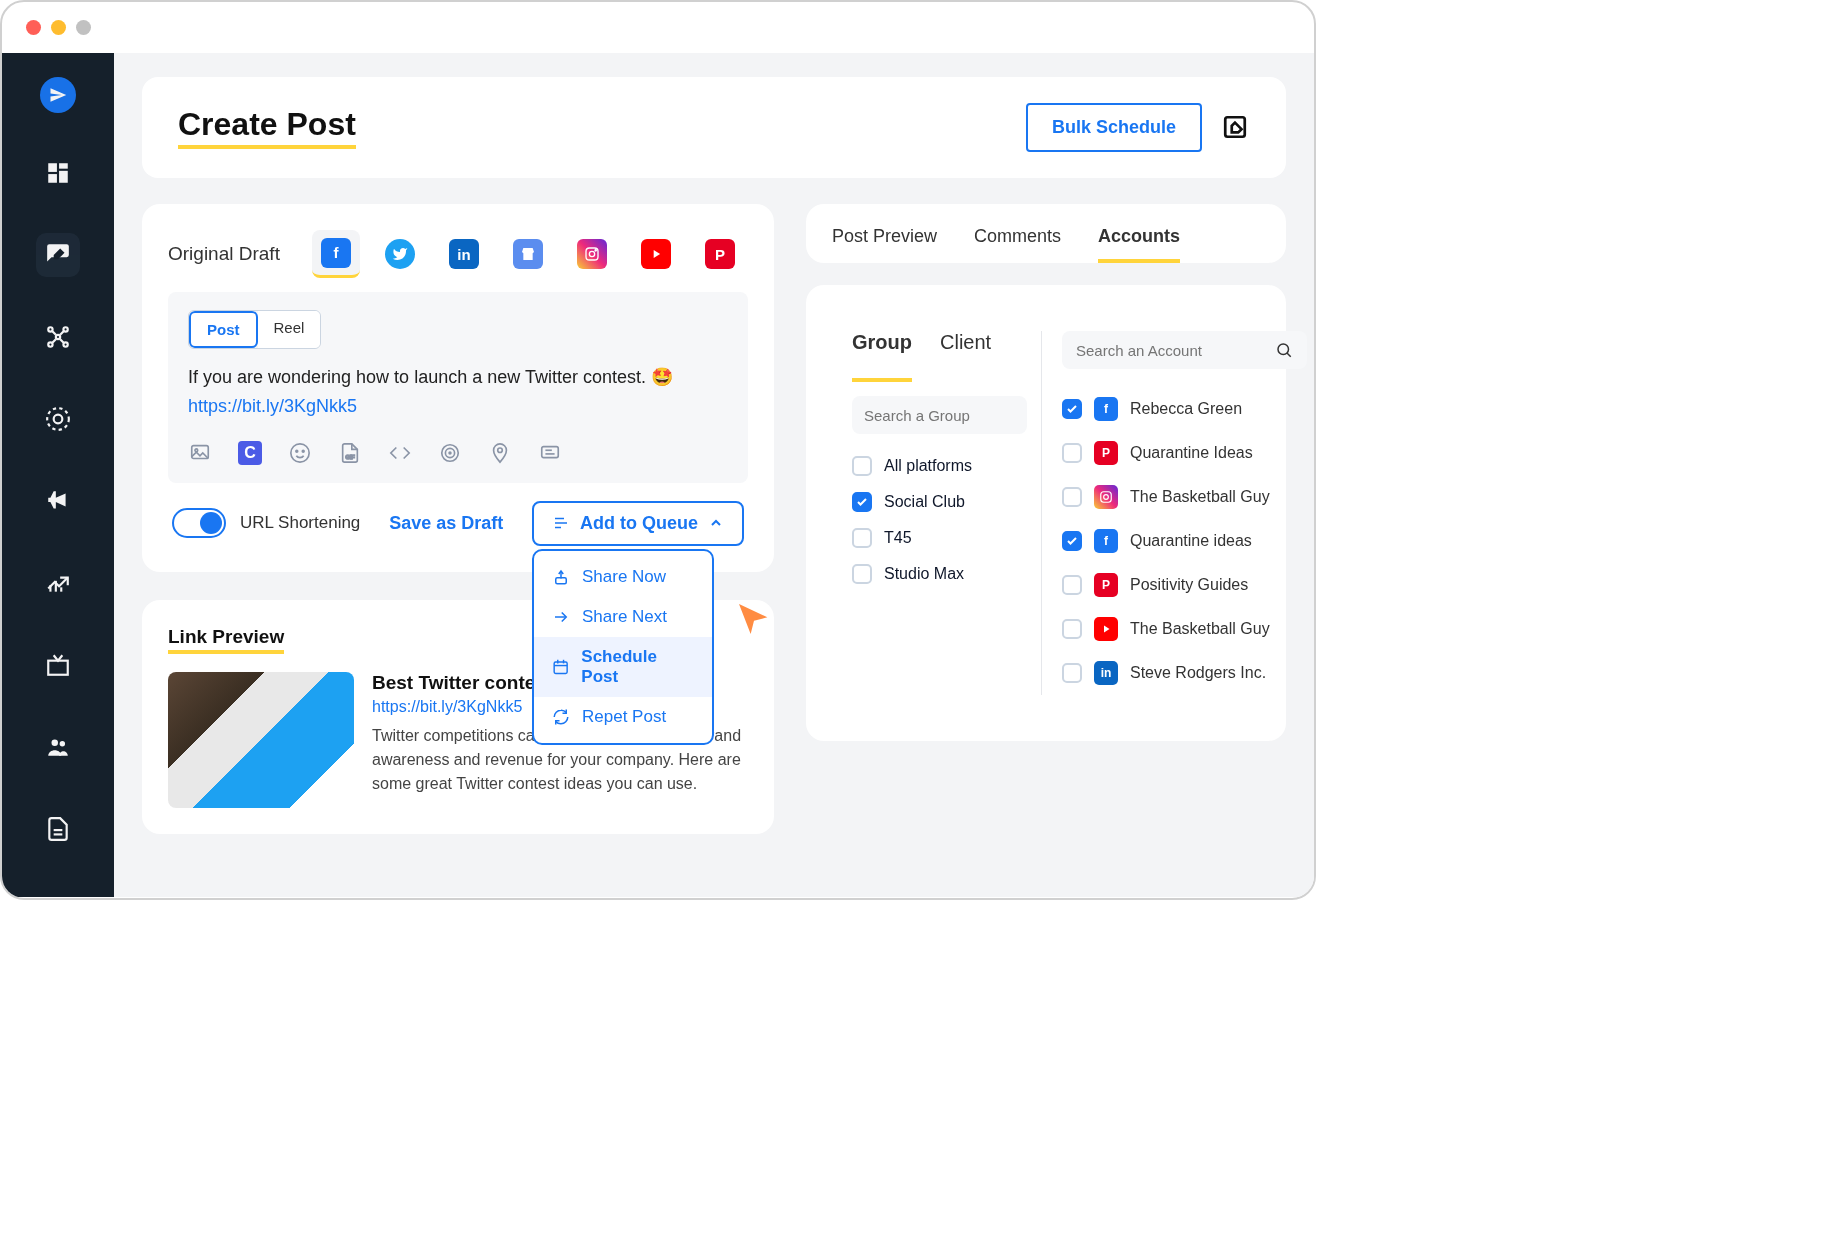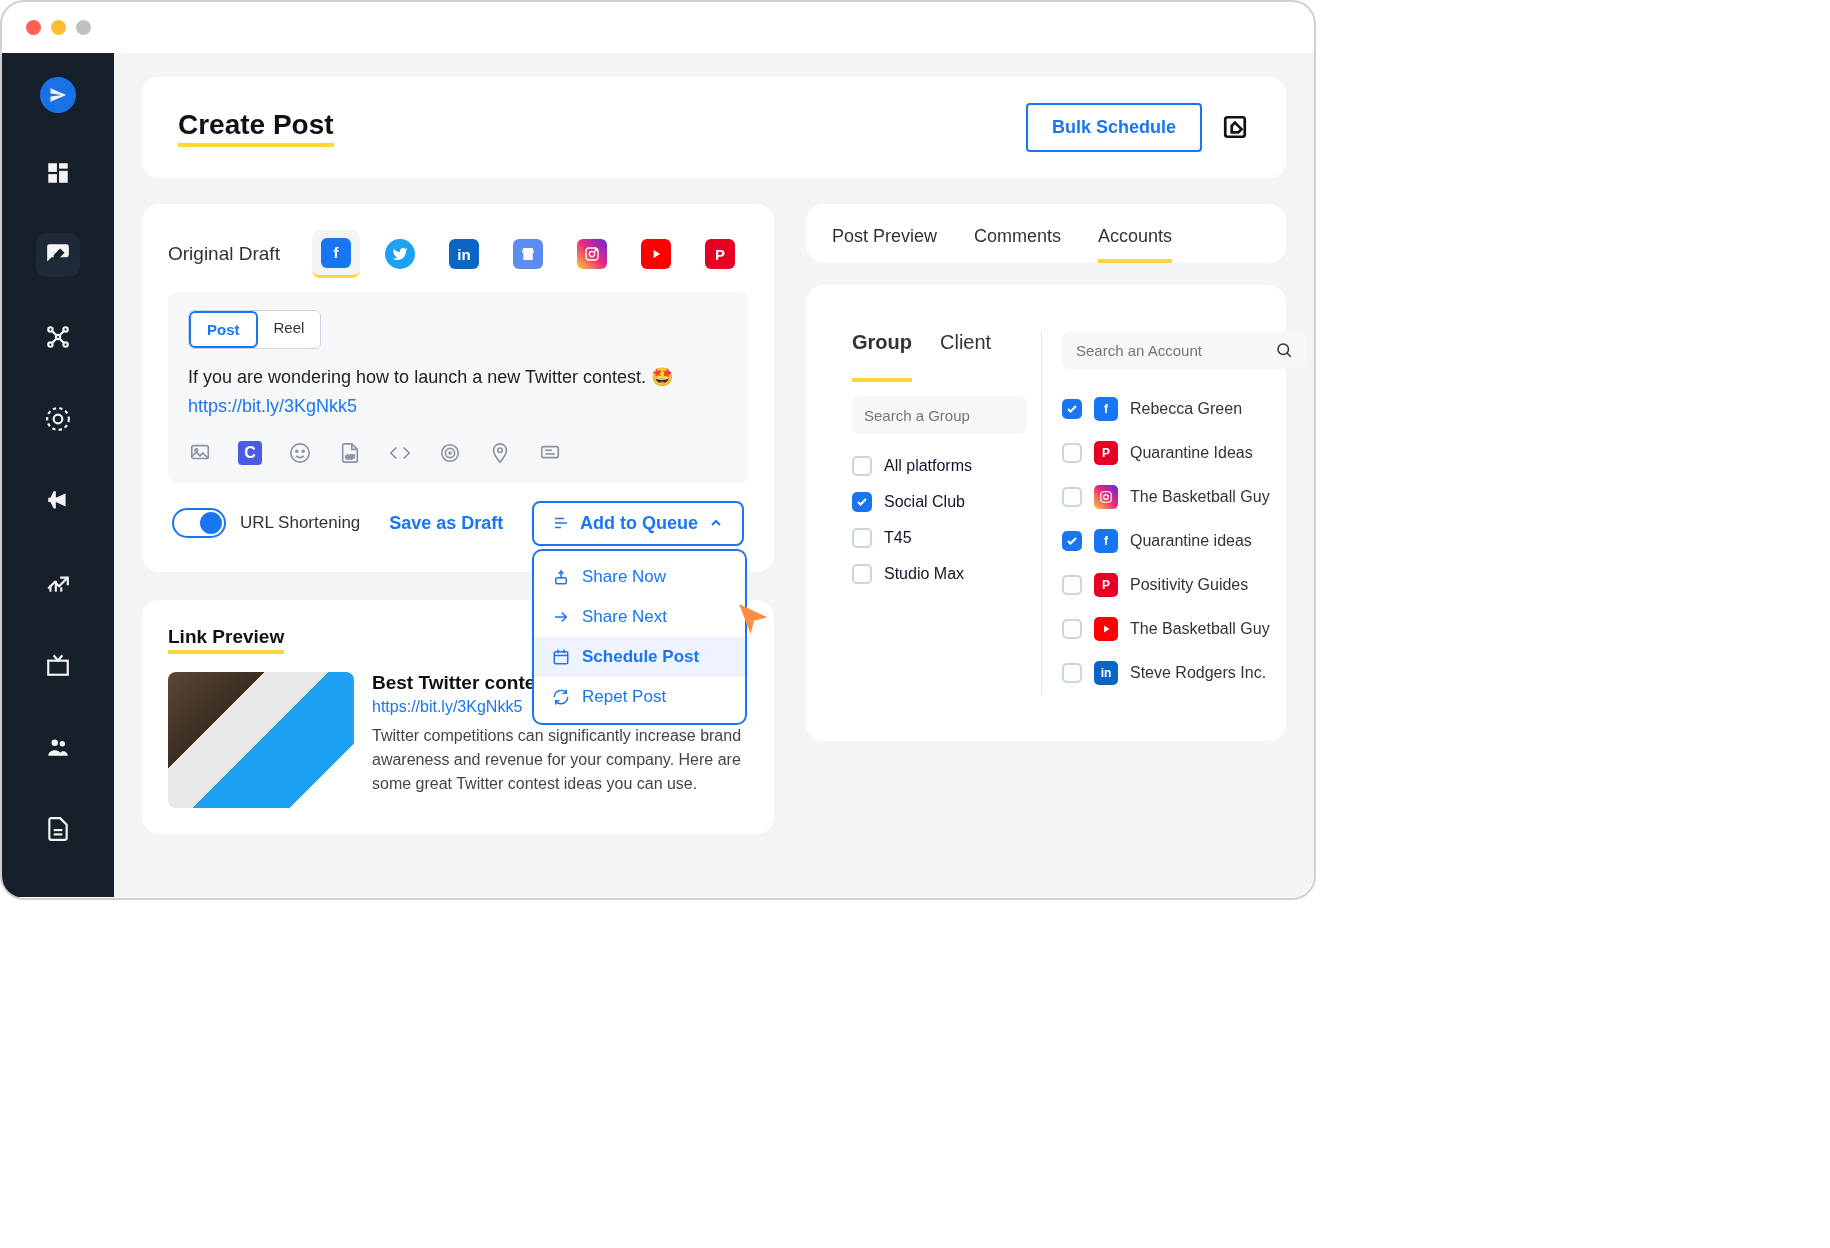--- a/index.html
+++ b/index.html
@@ -8,21 +8,21 @@
 .title-dots { display:flex; gap:10px; padding:18px 24px; }
 .dot { width:15px; height:15px; border-radius:50%; }
 .dot.red{background:#ff5f57;} .dot.yellow{background:#febc2e;} .dot.green{background:#c1c1c1;}
 .app { display:flex; height:calc(100% - 52px); background:#f3f4f6; }
 .sidebar { width:112px; background:#15202b; display:flex; flex-direction:column; align-items:center; padding-top:24px; gap:38px; }
 .sidebar .nav-item { width:44px; height:44px; display:flex; align-items:center; justify-content:center; color:#fff; opacity:0.95; border-radius:10px; }
 .sidebar .nav-item.logo { background:#1976f2; border-radius:50%; width:36px; height:36px; }
 .sidebar .nav-item.active { background:#1e2b38; }
 .main { flex:1; padding:24px 28px; overflow:auto; }
 .header-card { background:#fff; border-radius:16px; padding:26px 36px; display:flex; align-items:center; justify-content:space-between; margin-bottom:26px; }
-.page-title { font-size:28px; font-weight:800; color:#111; border-bottom:4px solid #ffd43b; padding-bottom:2px; display:inline-block; }
+.page-title { font-size:32px; font-weight:800; color:#111; border-bottom:4px solid #ffd43b; padding-bottom:2px; display:inline-block; }
 .header-right { display:flex; align-items:center; gap:20px; }
 .bulk-btn { border:2px solid #1976f2; color:#1976f2; background:#fff; font-weight:700; font-size:18px; padding:12px 24px; border-radius:4px; }
 .edit-icon-btn { width:28px; height:28px; color:#111; }
 .columns { display:flex; gap:32px; }
 .left-col { flex:1; display:flex; flex-direction:column; gap:28px; }
 .right-col { width:480px; }
 .card { background:#fff; border-radius:18px; padding:26px; }
 .draft-header { display:flex; align-items:center; gap:24px; margin-bottom:14px; }
 .draft-label { font-size:19px; color:#333; }
 .platform-tabs { display:flex; gap:16px; margin-left:8px; }
@@ -40,33 +40,33 @@
 .composer-icons .ci { width:24px; height:24px; display:flex; align-items:center; justify-content:center; border-radius:4px; }
 .ci.canva{background:#4b5be6;color:#fff;font-weight:700;}
 .composer-footer { display:flex; align-items:center; justify-content:space-between; margin-top:18px; padding:0 4px; }
 .toggle-row { display:flex; align-items:center; gap:14px; }
 .toggle { width:54px; height:30px; background:#fff; border:2px solid #1976f2; border-radius:20px; position:relative; }
 .toggle .knob { width:22px; height:22px; background:#1976f2; border-radius:50%; position:absolute; top:2px; right:2px; }
 .toggle-label { font-size:17px; color:#333; }
 .save-draft { color:#1976f2; font-size:18px; font-weight:600; }
 .queue-btn-wrap { position:relative; }
 .queue-btn { border:2px solid #1976f2; color:#1976f2; background:#fff; font-weight:700; font-size:18px; padding:10px 18px; border-radius:8px; display:flex; align-items:center; gap:10px; }
-.dropdown-menu { position:absolute; top:48px; left:0; right:0; background:#fff; border:2px solid #1976f2; border-radius:10px; padding:6px 0; z-index:10; width:215px; }
+.dropdown-menu { position:absolute; top:48px; left:0; right:0; background:#fff; border:2px solid #1976f2; border-radius:10px; padding:6px 0; z-index:10; width:182px; }
 .dropdown-item { display:flex; align-items:center; gap:12px; padding:10px 18px; color:#1976f2; font-size:17px; font-weight:500; cursor:pointer; }
 .dropdown-item.hover { background:#eef3ff; font-weight:700; }
 .cursor-arrow { position:absolute; right:-30px; top:98px; color:#ff8c42; z-index:11; }
 .link-preview-card .lp-title { font-size:19px; font-weight:800; color:#111; border-bottom:4px solid #ffd43b; display:inline-block; padding-bottom:2px; margin-bottom:18px; }
 .lp-body { display:flex; gap:18px; }
 .lp-thumb { width:186px; height:136px; border-radius:8px; background:linear-gradient(135deg,#5b4636 0%,#3a2e22 30%,#e8e8e8 30%,#e8e8e8 50%,#1da1f2 50%,#1da1f2 80%,#fff 80%); flex-shrink:0; }
 .lp-info-title { font-size:19px; font-weight:800; color:#111; }
 .lp-info-url { color:#1976f2; font-size:16px; margin-top:4px; }
 .lp-info-desc { font-size:16px; color:#444; margin-top:8px; line-height:1.5; }
 .right-tabs { display:flex; gap:37px; padding:22px 26px 0; }
 .right-tab { font-size:18px; color:#333; padding-bottom:12px; }
-.right-tab.active { font-weight:400; border-bottom:4px solid #ffd43b; }
+.right-tab.active { font-weight:700; border-bottom:4px solid #ffd43b; }
 .accounts-body { display:flex; padding:20px; gap:20px; }
 .acc-left { width:190px; border-right:1px solid #e5e7eb; padding-right:14px; }
 .gc-tabs { display:flex; gap:28px; margin-bottom:14px; }
 .gc-tab { font-size:20px; color:#333; padding-bottom:24px; }
 .gc-tab.active { font-weight:800; border-bottom:4px solid #ffd43b; }
 .search-box { background:#f6f7f9; border-radius:8px; padding:10px 12px; display:flex; align-items:center; gap:8px; margin-bottom:14px; }
 .search-box input { border:none; background:transparent; font-size:15px; flex:1; outline:none; }
 .check-row { display:flex; align-items:center; gap:12px; padding:8px 0; font-size:16px; color:#0f172a; }
 .checkbox { width:20px; height:20px; border:2px solid #cbd5e1; border-radius:5px; display:flex; align-items:center; justify-content:center; flex-shrink:0; }
 .checkbox.checked { background:#1976f2; border-color:#1976f2; color:#fff; }

